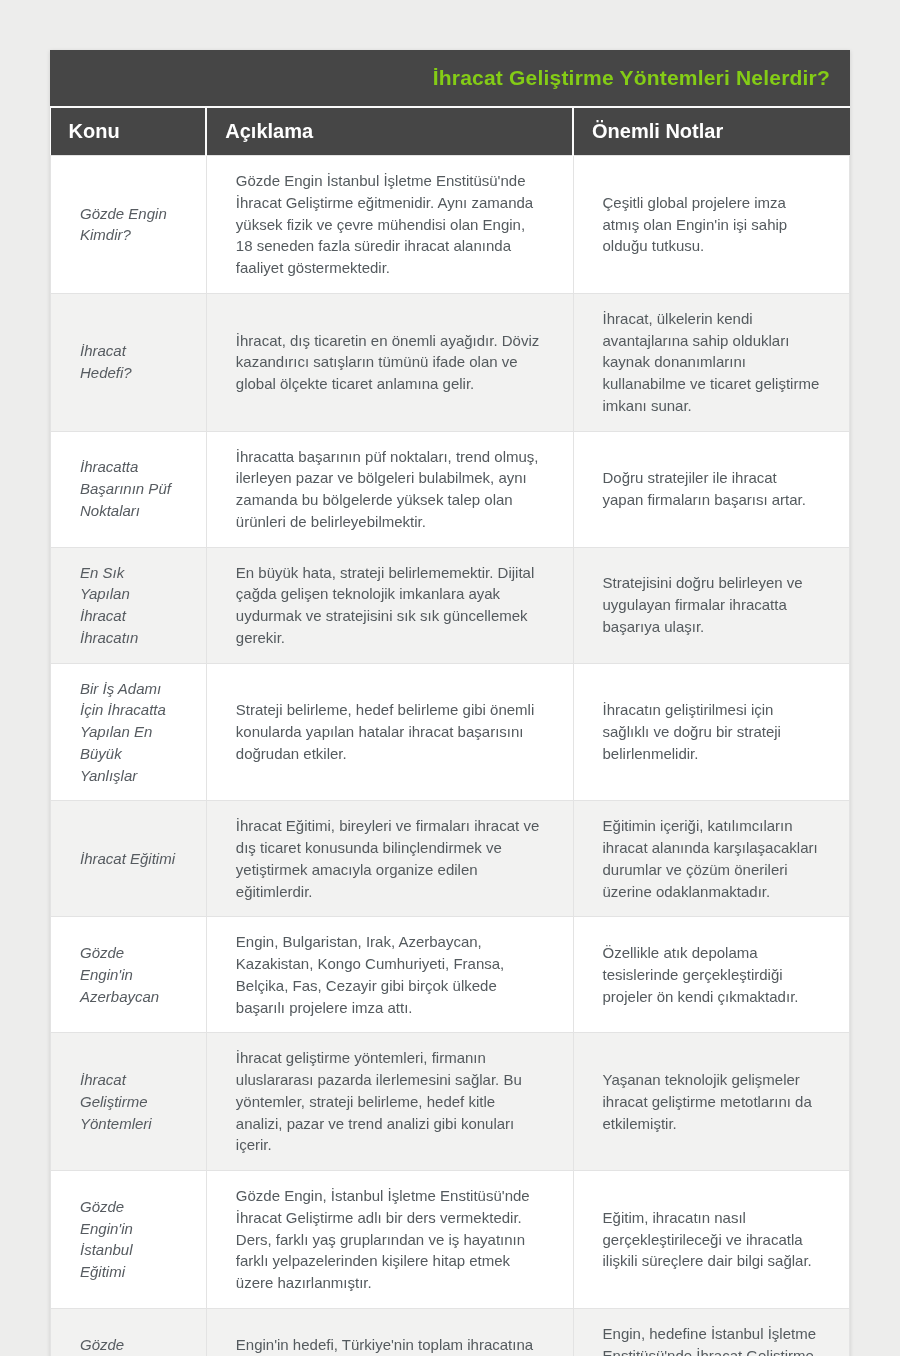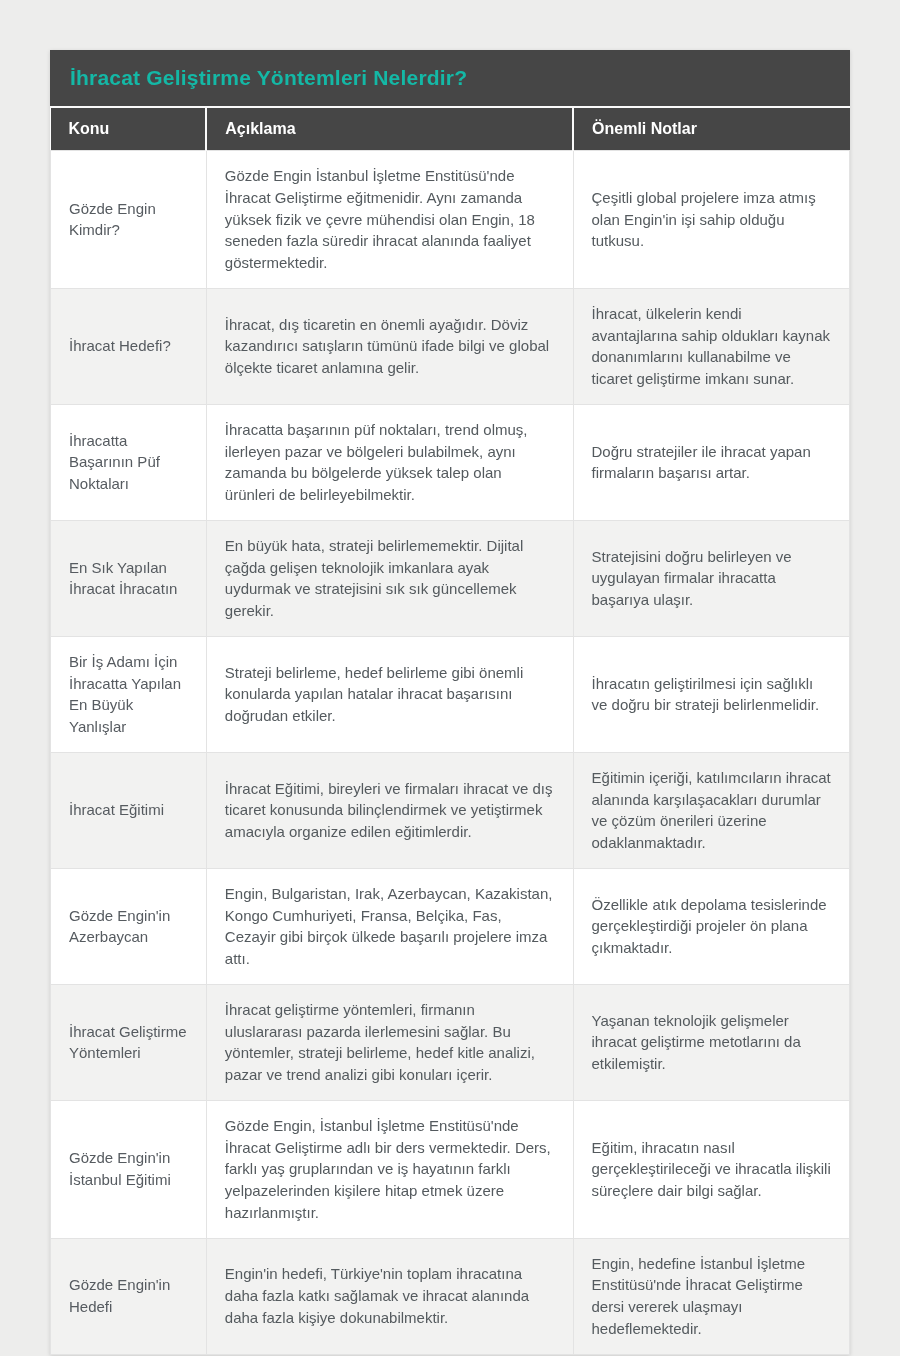--- a/index.html
+++ b/index.html
@@ -16,56 +16,57 @@
     width: 800px;
     margin: 0 auto;
     padding-top: 50px;
   }
   .card-inner {
     box-shadow: 0 1px 4px rgba(0,0,0,0.14);
     background: #ffffff;
   }
   .title-bar {
     background: #464646;
-    color: #14b8a6;
+    color: #84cc16;
     font-size: 21px;
     font-weight: bold;
     padding: 16px 20px;
     border-bottom: 2px solid #fafafa;
     letter-spacing: 0.2px;
+    text-align: right;
   }
   table.main-table {
     width: 100%;
     border-collapse: collapse;
     table-layout: fixed;
   }
   col.c-konu    { width: 19.5%; }
   col.c-aciklama{ width: 45.9%; }
   col.c-notlar  { width: 34.6%; }
   thead th {
     background: #464646;
     color: #ffffff;
     text-align: left;
-    font-size: 16px;
+    font-size: 20px;
     font-weight: bold;
     padding: 12px 18px;
     border-left: 2px solid #fafafa;
   }
   thead th:first-child { border-left: none; }
   tbody td {
-    padding: 14px 18px;
+    padding: 14px 29px;
     font-size: 15px;
     line-height: 1.45;
     color: #545a5e;
     vertical-align: middle;
     border: 1px solid #e3e3e3;
     background: #ffffff;
   }
   tbody tr:nth-child(even) td { background: #f2f2f1; }
-  tbody td.konu { color: #565b60; }
+  tbody td.konu { color: #565b60; font-style: italic; }
   .footer {
     text-align: center;
     color: #8f9496;
     font-size: 16px;
     padding: 30px 0 40px 0;
   }
 </style>
 </head>
 <body>
 
@@ -86,21 +87,21 @@
         </tr>
       </thead>
       <tbody>
         <tr>
           <td class="konu">Gözde Engin Kimdir?</td>
           <td>Gözde Engin İstanbul İşletme Enstitüsü'nde İhracat Geliştirme eğitmenidir. Aynı zamanda yüksek fizik ve çevre mühendisi olan Engin, 18 seneden fazla süredir ihracat alanında faaliyet göstermektedir.</td>
           <td>Çeşitli global projelere imza atmış olan Engin'in işi sahip olduğu tutkusu.</td>
         </tr>
         <tr>
           <td class="konu">İhracat Hedefi?</td>
-          <td>İhracat, dış ticaretin en önemli ayağıdır. Döviz kazandırıcı satışların tümünü ifade bilgi ve global ölçekte ticaret anlamına gelir.</td>
+          <td>İhracat, dış ticaretin en önemli ayağıdır. Döviz kazandırıcı satışların tümünü ifade olan ve global ölçekte ticaret anlamına gelir.</td>
           <td>İhracat, ülkelerin kendi avantajlarına sahip oldukları kaynak donanımlarını kullanabilme ve ticaret geliştirme imkanı sunar.</td>
         </tr>
         <tr>
           <td class="konu">İhracatta Başarının Püf Noktaları</td>
           <td>İhracatta başarının püf noktaları, trend olmuş, ilerleyen pazar ve bölgeleri bulabilmek, aynı zamanda bu bölgelerde yüksek talep olan ürünleri de belirleyebilmektir.</td>
           <td>Doğru stratejiler ile ihracat yapan firmaların başarısı artar.</td>
         </tr>
         <tr>
           <td class="konu">En Sık Yapılan İhracat İhracatın</td>
           <td>En büyük hata, strateji belirlememektir. Dijital çağda gelişen teknolojik imkanlara ayak uydurmak ve stratejisini sık sık güncellemek gerekir.</td>
@@ -112,21 +113,21 @@
           <td>İhracatın geliştirilmesi için sağlıklı ve doğru bir strateji belirlenmelidir.</td>
         </tr>
         <tr>
           <td class="konu">İhracat Eğitimi</td>
           <td>İhracat Eğitimi, bireyleri ve firmaları ihracat ve dış ticaret konusunda bilinçlendirmek ve yetiştirmek amacıyla organize edilen eğitimlerdir.</td>
           <td>Eğitimin içeriği, katılımcıların ihracat alanında karşılaşacakları durumlar ve çözüm önerileri üzerine odaklanmaktadır.</td>
         </tr>
         <tr>
           <td class="konu">Gözde Engin'in Azerbaycan</td>
           <td>Engin, Bulgaristan, Irak, Azerbaycan, Kazakistan, Kongo Cumhuriyeti, Fransa, Belçika, Fas, Cezayir gibi birçok ülkede başarılı projelere imza attı.</td>
-          <td>Özellikle atık depolama tesislerinde gerçekleştirdiği projeler ön plana çıkmaktadır.</td>
+          <td>Özellikle atık depolama tesislerinde gerçekleştirdiği projeler ön kendi çıkmaktadır.</td>
         </tr>
         <tr>
           <td class="konu">İhracat Geliştirme Yöntemleri</td>
           <td>İhracat geliştirme yöntemleri, firmanın uluslararası pazarda ilerlemesini sağlar. Bu yöntemler, strateji belirleme, hedef kitle analizi, pazar ve trend analizi gibi konuları içerir.</td>
           <td>Yaşanan teknolojik gelişmeler ihracat geliştirme metotlarını da etkilemiştir.</td>
         </tr>
         <tr>
           <td class="konu">Gözde Engin'in İstanbul Eğitimi</td>
           <td>Gözde Engin, İstanbul İşletme Enstitüsü'nde İhracat Geliştirme adlı bir ders vermektedir. Ders, farklı yaş gruplarından ve iş hayatının farklı yelpazelerinden kişilere hitap etmek üzere hazırlanmıştır.</td>
           <td>Eğitim, ihracatın nasıl gerçekleştirileceği ve ihracatla ilişkili süreçlere dair bilgi sağlar.</td>

